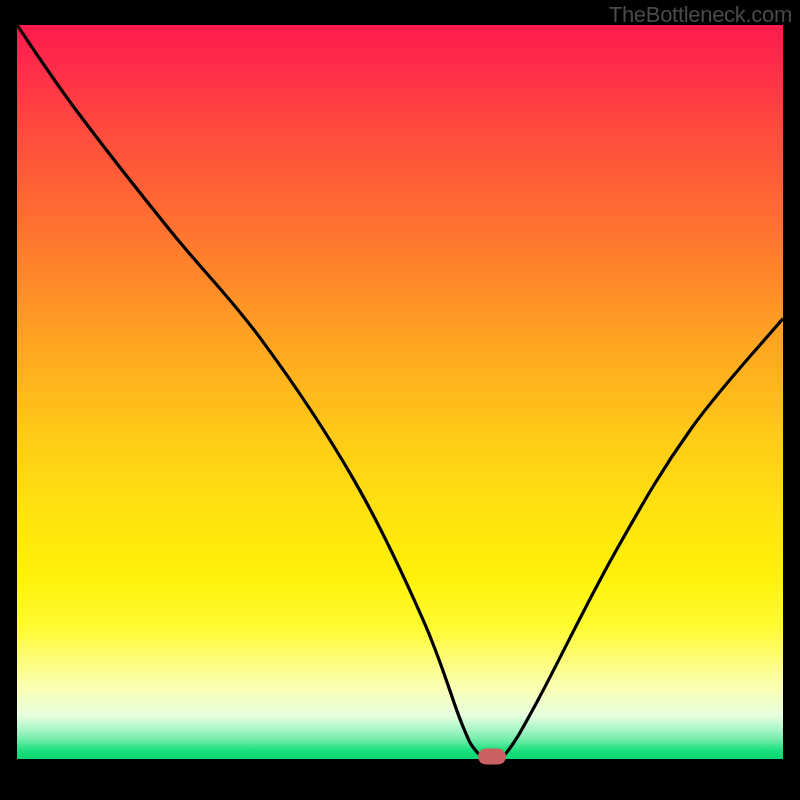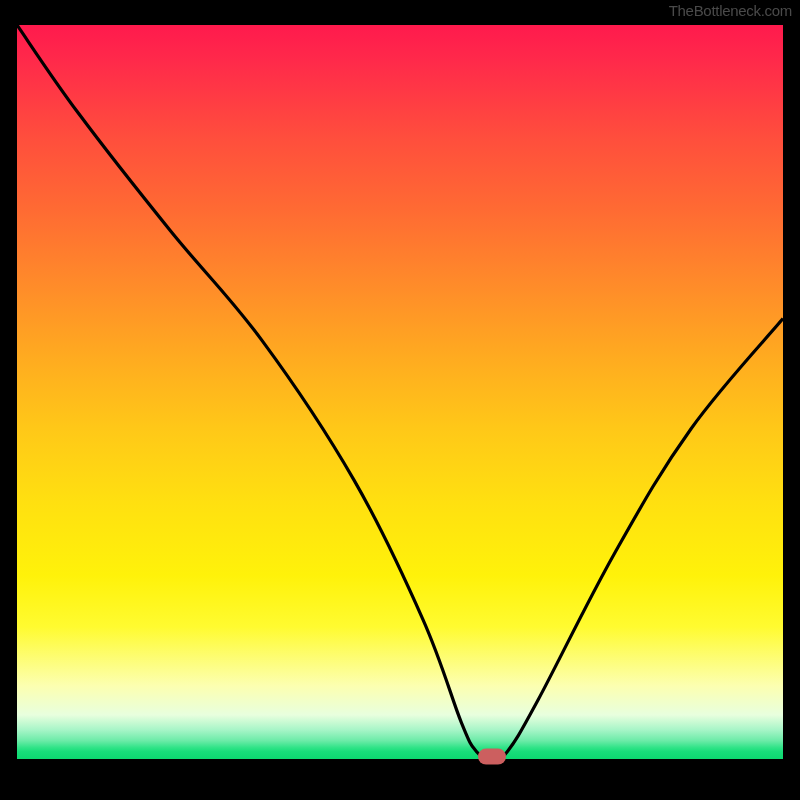--- a/index.html
+++ b/index.html
@@ -9,21 +9,21 @@
     background: #000;
     font-family: Arial, sans-serif;
     position: relative;
     overflow: hidden;
   }
   .watermark {
     position: absolute;
     top: 2px;
     right: 8px;
     color: #4a4a4a;
-    font-size: 15px;
+    font-size: 22px;
     font-weight: 500;
     z-index: 10;
     letter-spacing: -0.3px;
   }
   .chart-frame {
     position: absolute;
     left: 17px;
     top: 25px;
     width: 766px;
     height: 734px;

